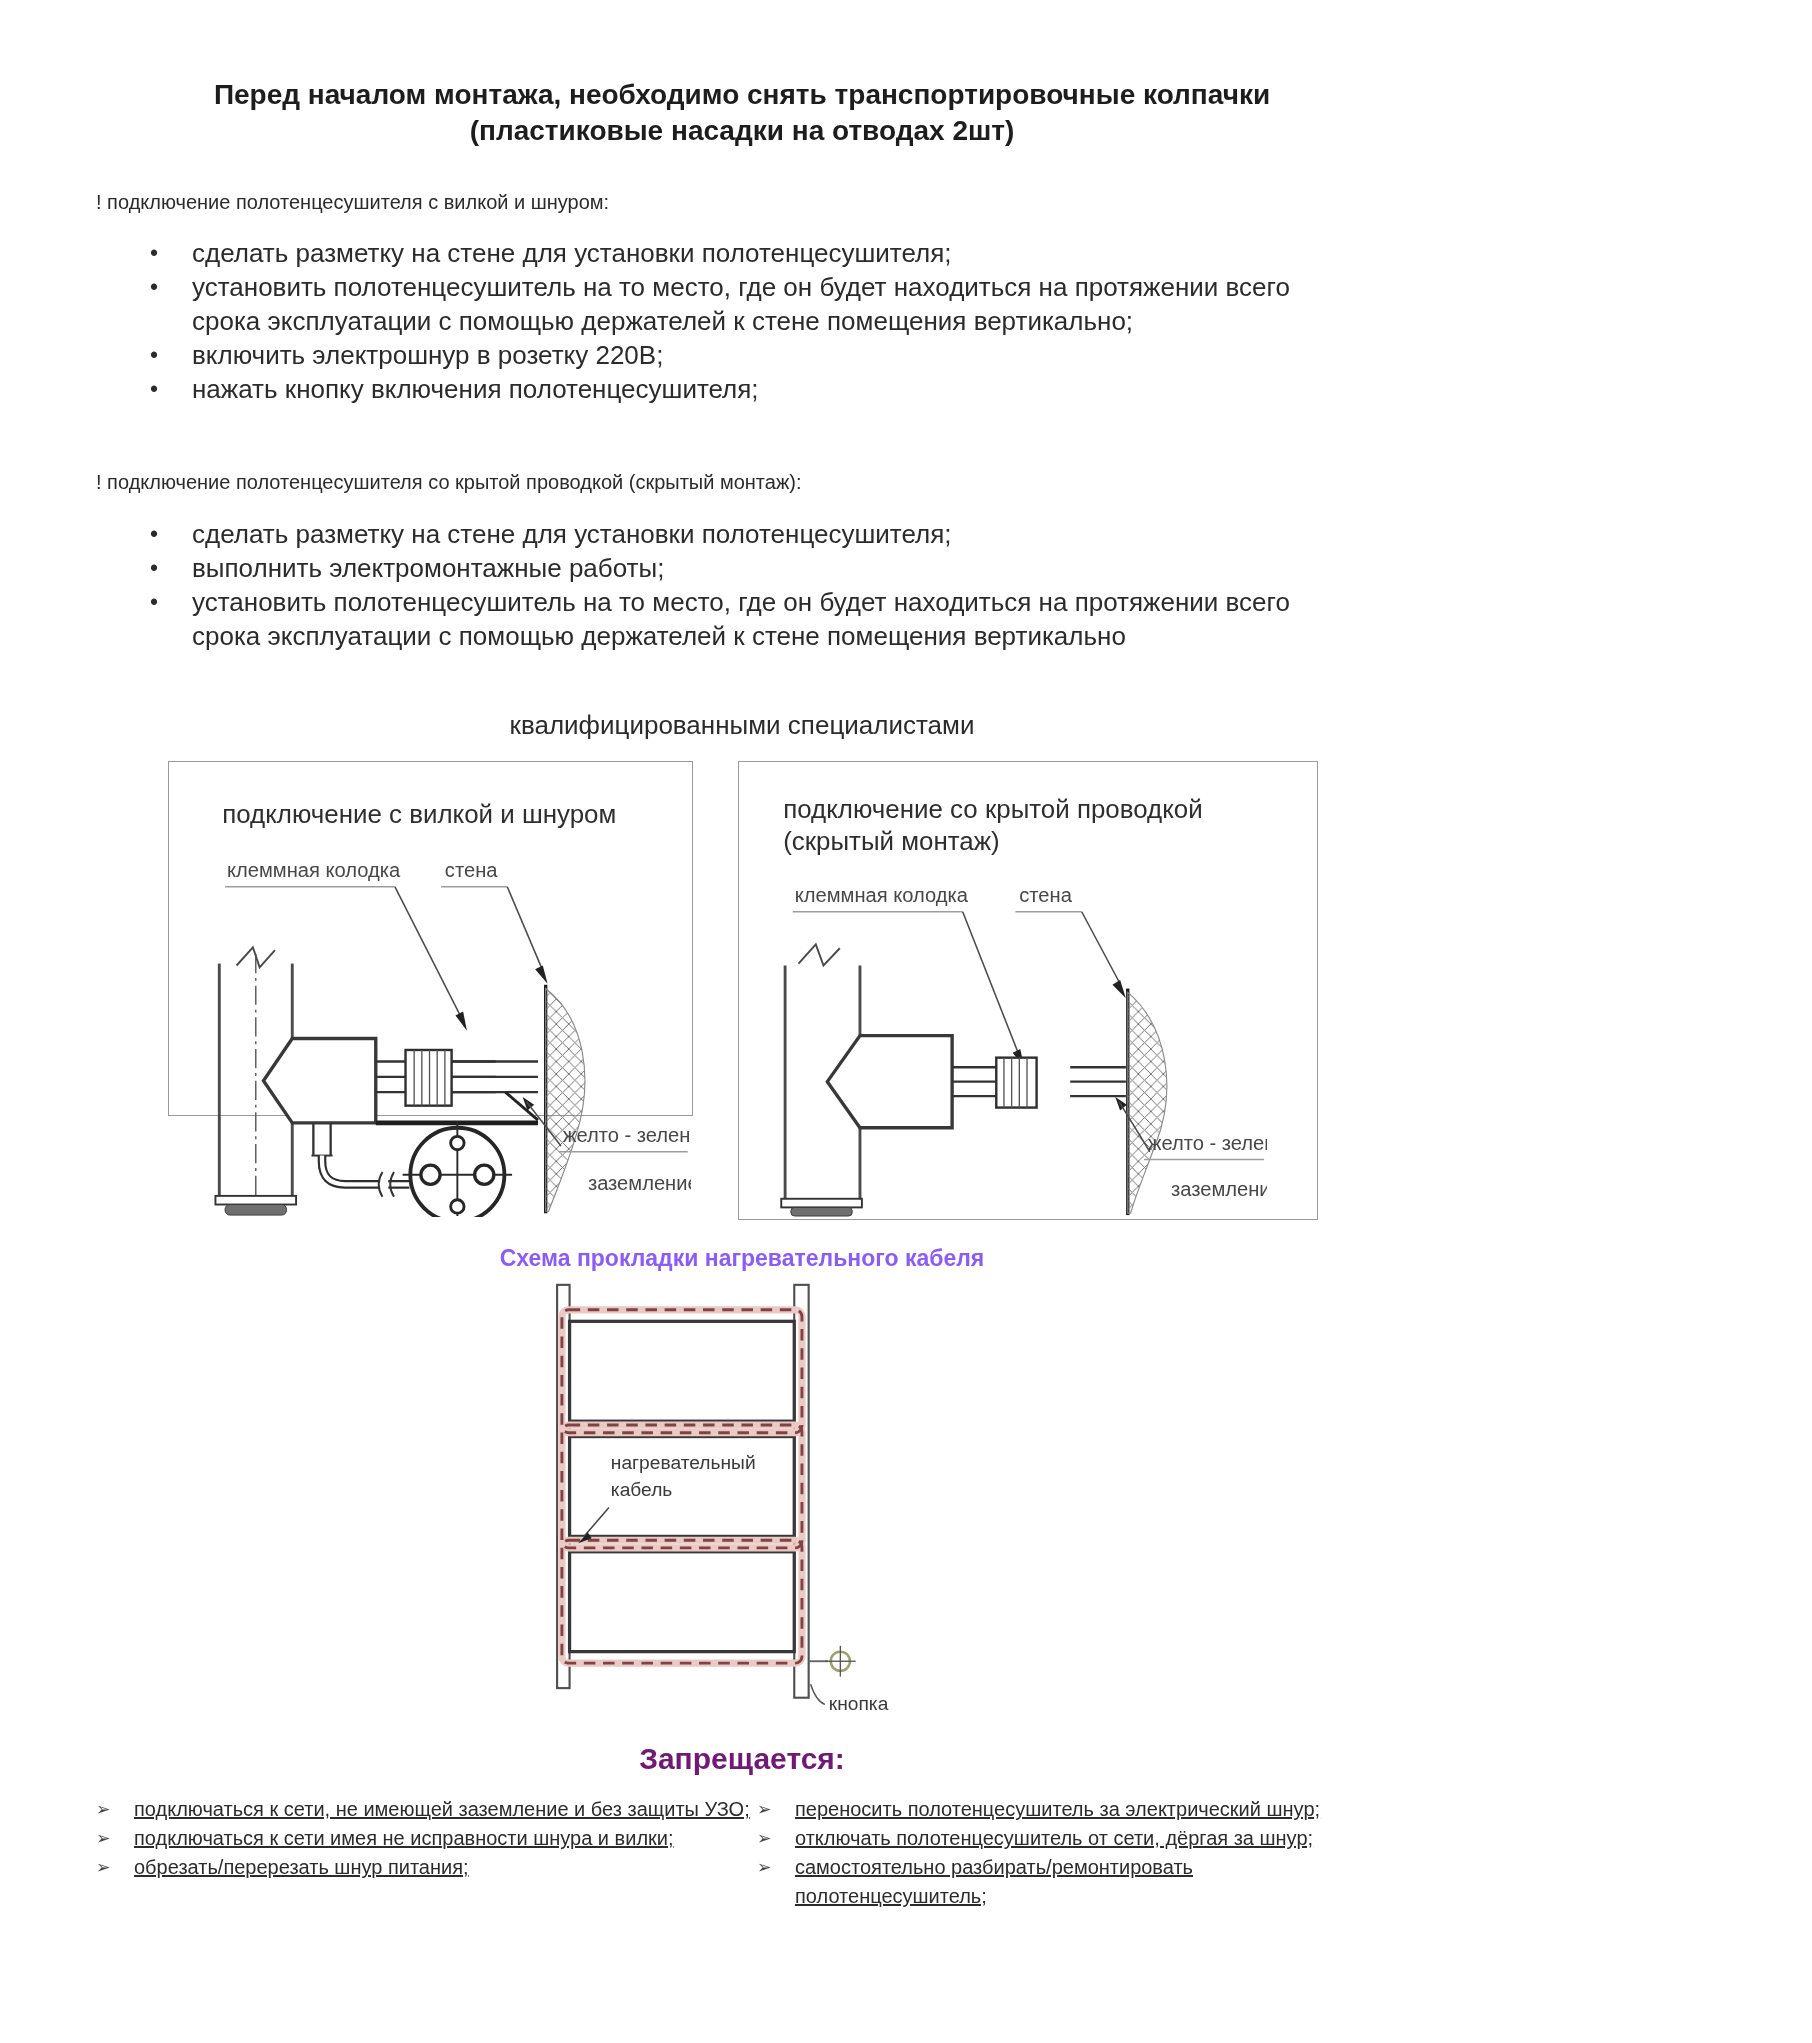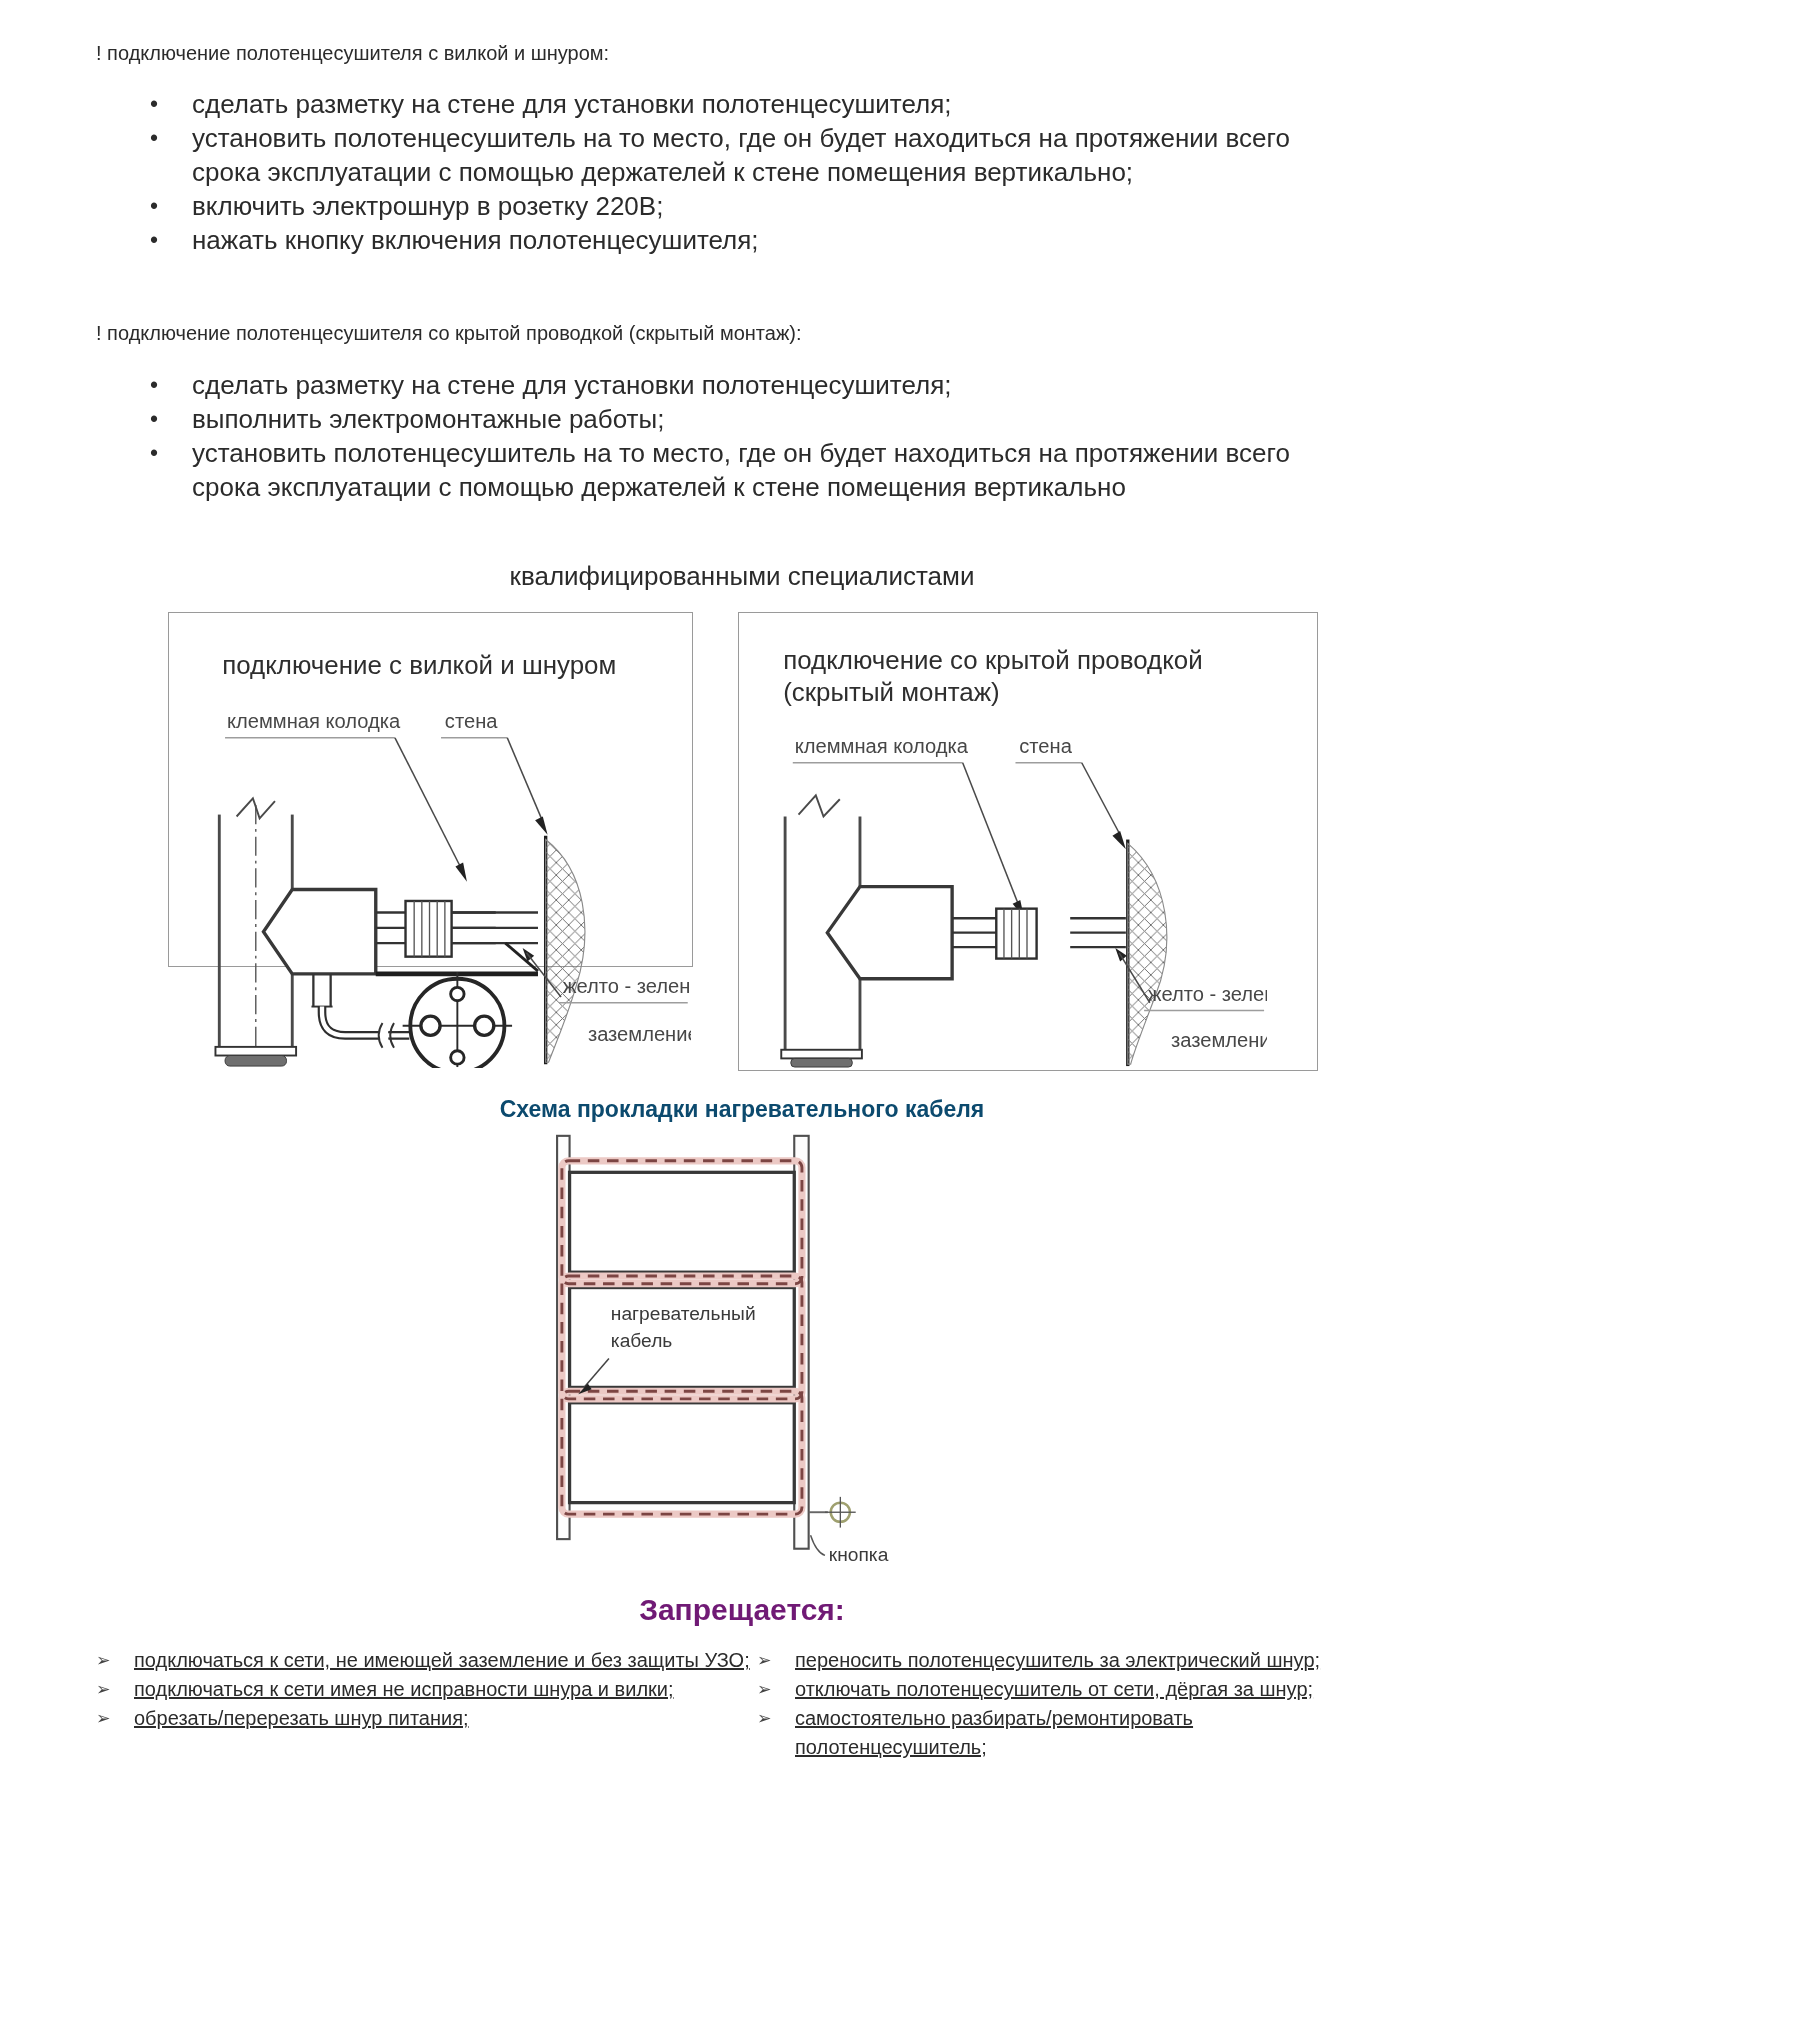--- a/index.html
+++ b/index.html
@@ -30,39 +30,43 @@
   .dbox.left  { width:525px; height:355px; }
   .dbox.right { width:580px; height:459px; }
   .dbox svg { display:block; }
 
   svg { font-family:"Liberation Sans", sans-serif; }
   svg text { fill:#3a3a3a; }
   .dtitle { font-size:27px; fill:#2e2e2e; }
   .dlabel { font-size:21px; fill:#474747; }
 
   .cable-title { margin-top:25px; text-align:center; font-weight:bold;
-    font-size:23px; color:#0c4a6e; }
+    font-size:23px; color:#8b5cf6; }
   .cable-wrap { margin-left:459px; margin-top:9.6px; width:346px; }
 
   .forbid-heading { margin-top:23px; text-align:center; font-weight:bold;
     font-size:30px; color:#701a75; }
   .forbid-row { margin-top:19px; display:flex; }
   .fcol { }
   .fcol.l { flex:0 0 661px; }
   .fcol.r { flex:1; }
   .fcol ul { list-style:none; }
   .fcol li { display:flex; font-size:20px; line-height:29px; }
   .fcol .mk { flex:0 0 38px; font-size:17.3px; color:#444; }
   .fcol .tx { flex:1;text-decoration:underline; }
 </style>
 </head>
 <body>
 
 <div class="content">
 
+  <div class="doc-title">
+    <div>Перед началом монтажа, необходимо снять транспортировочные колпачки</div>
+    <div>(пластиковые насадки на отводах 2шт)</div>
+  </div>
 
   <div class="sec-heading">! подключение полотенцесушителя с вилкой и шнуром:</div>
 
   <ul class="blist">
     <li>
         <span class="mk">•</span>
         <span class="tx">сделать разметку на стене для установки полотенцесушителя;</span>
       </li>
     <li>
         <span class="mk">•</span>

